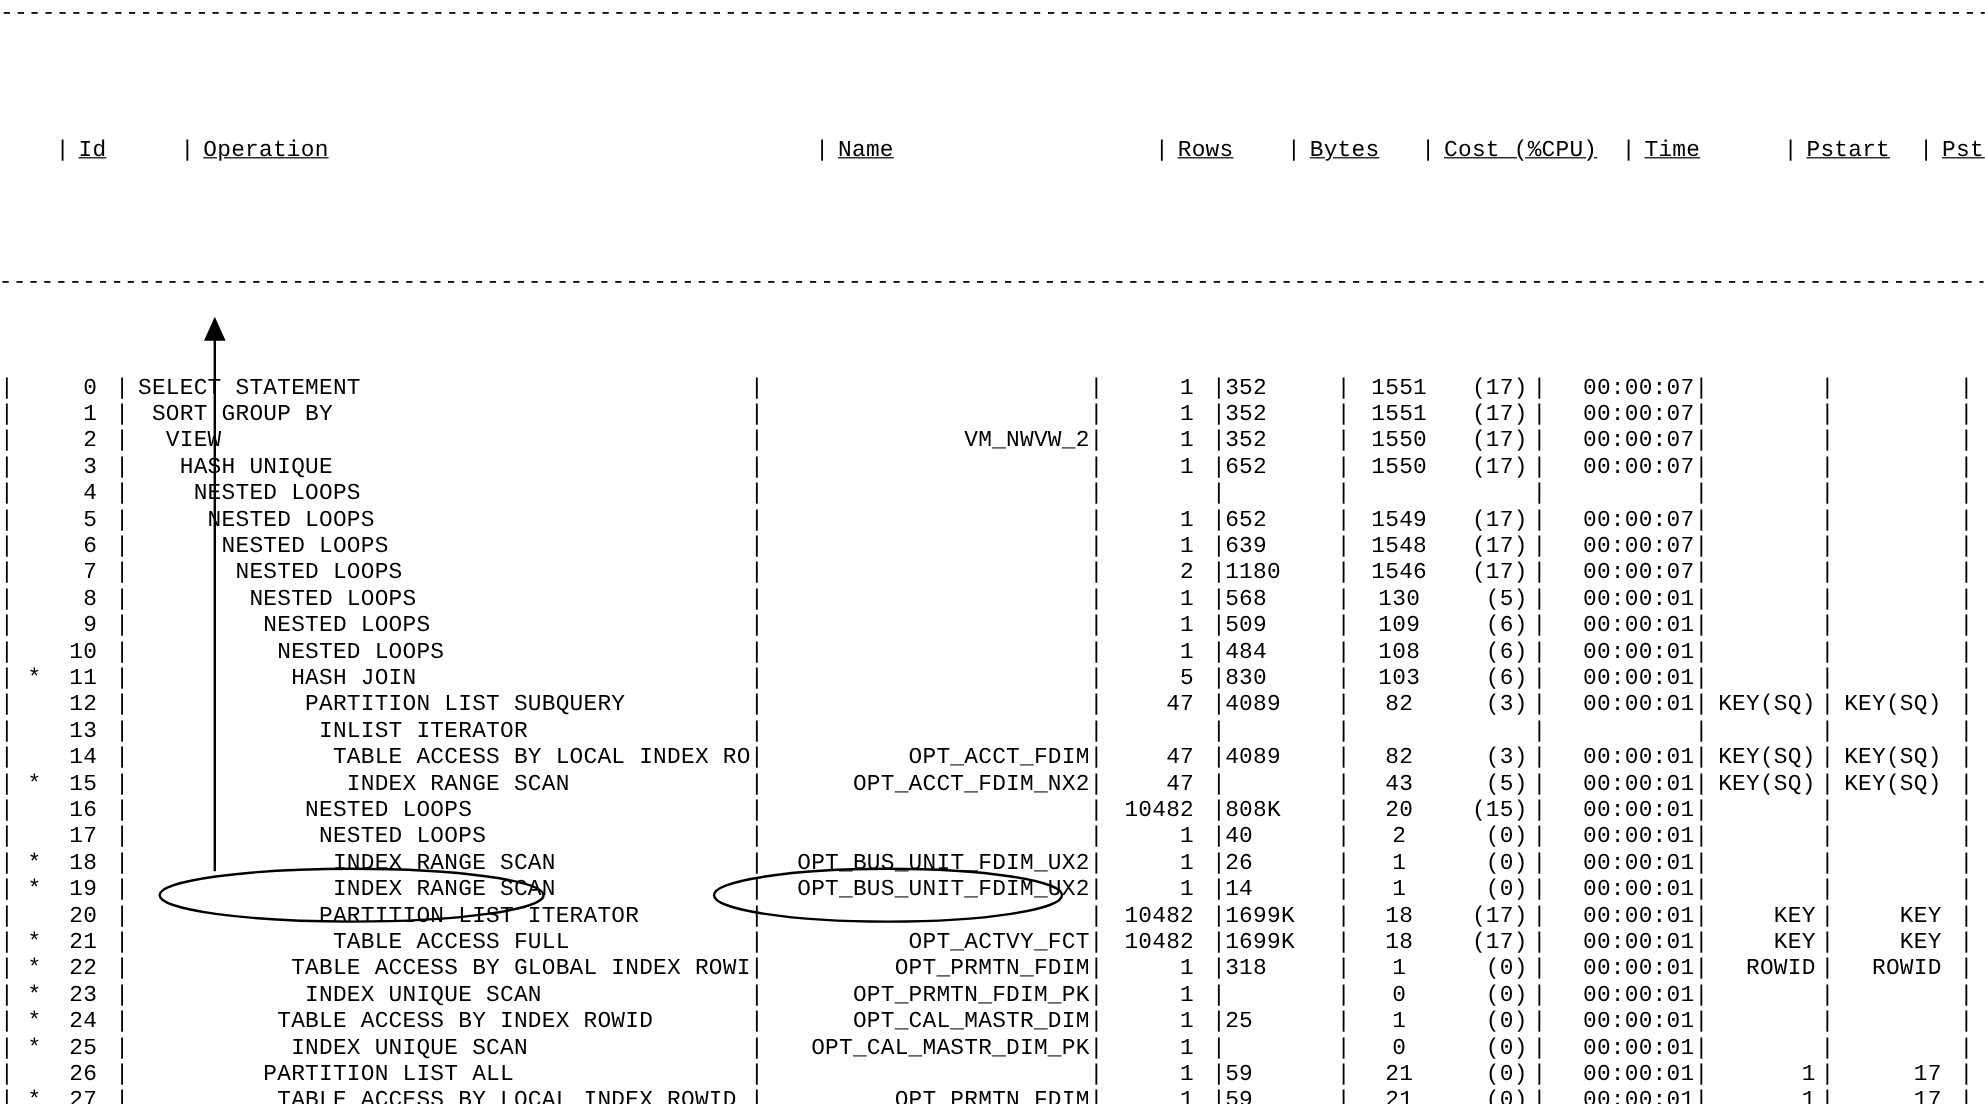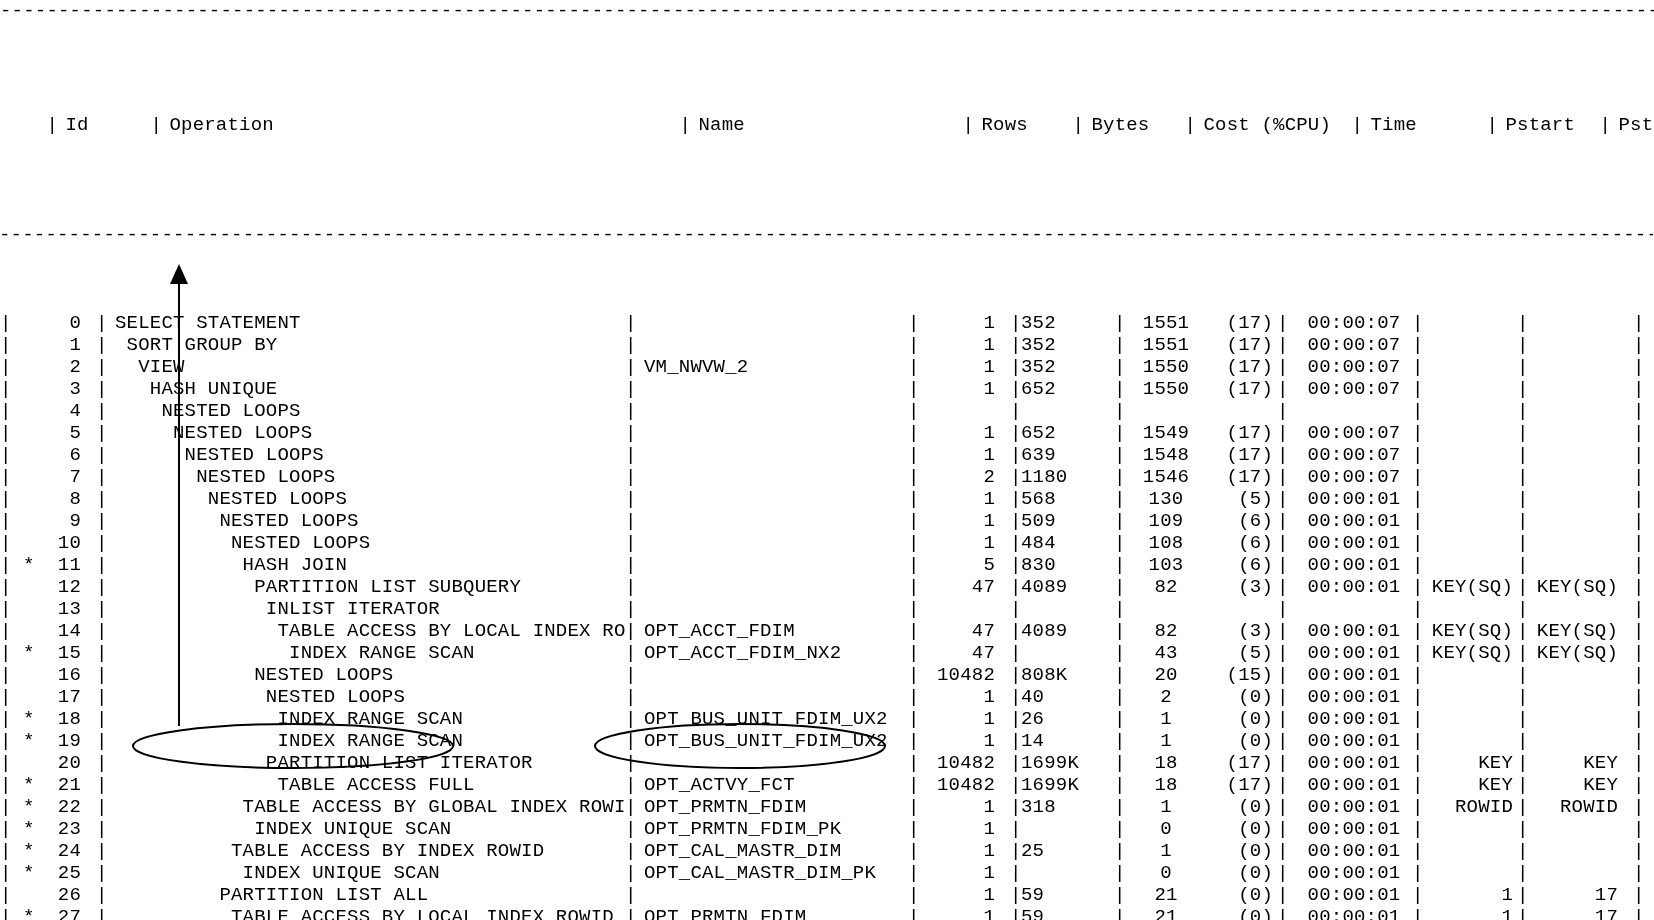--- a/index.html
+++ b/index.html
@@ -25,30 +25,30 @@
   white-space: pre;
   overflow: hidden;
   width: 1654px;
   color: #000;
   letter-spacing: 0.2px;
 }
 .row { display: block; position: relative; }
 .cell { display: inline-block; vertical-align: top; }
 .c-id  { width: 70px;  text-align: right; padding-right: 4px; }
 .c-op  { width: 510px; text-align: left;  padding-left: 8px;  overflow: hidden; }
-.c-nm  { width: 264px; text-align: left;  padding-left: 8px;  overflow: hidden; }
+.c-nm  { width: 264px; text-align: right;  padding-left: 8px;  overflow: hidden; }
 .c-rw  { width: 76px;  text-align: right; padding-right: 4px; }
 .c-by  { width: 78px;  text-align: left; padding-right: 4px; }
 .c-cs  { width: 82px;  text-align: center; padding-right: 2px; }
 .c-cp  { width: 64px;  text-align: right; padding-right: 4px; }
-.c-tm  { width: 116px; text-align: center;  padding-left: 8px; }
+.c-tm  { width: 116px; text-align: right;  padding-left: 8px; }
 .c-ps  { width: 90px;  text-align: right; padding-right: 4px; }
 .c-pt  { width: 90px;  text-align: right; padding-right: 4px; }
 .bar   { display: inline-block; width: 11px; text-align: center; }
-.hdr .cell { text-align: left; padding-left: 8px; }
+.hdr .cell { text-align: left; padding-left: 8px; text-decoration: underline; }
 .hdr .c-id { padding-left: 8px; text-align: left; }
 
 .arrow {
   position: absolute;
   left: 178px;
   top: 244px;
   width: 2px;
   height: 460px;
   background: #000;
 }

